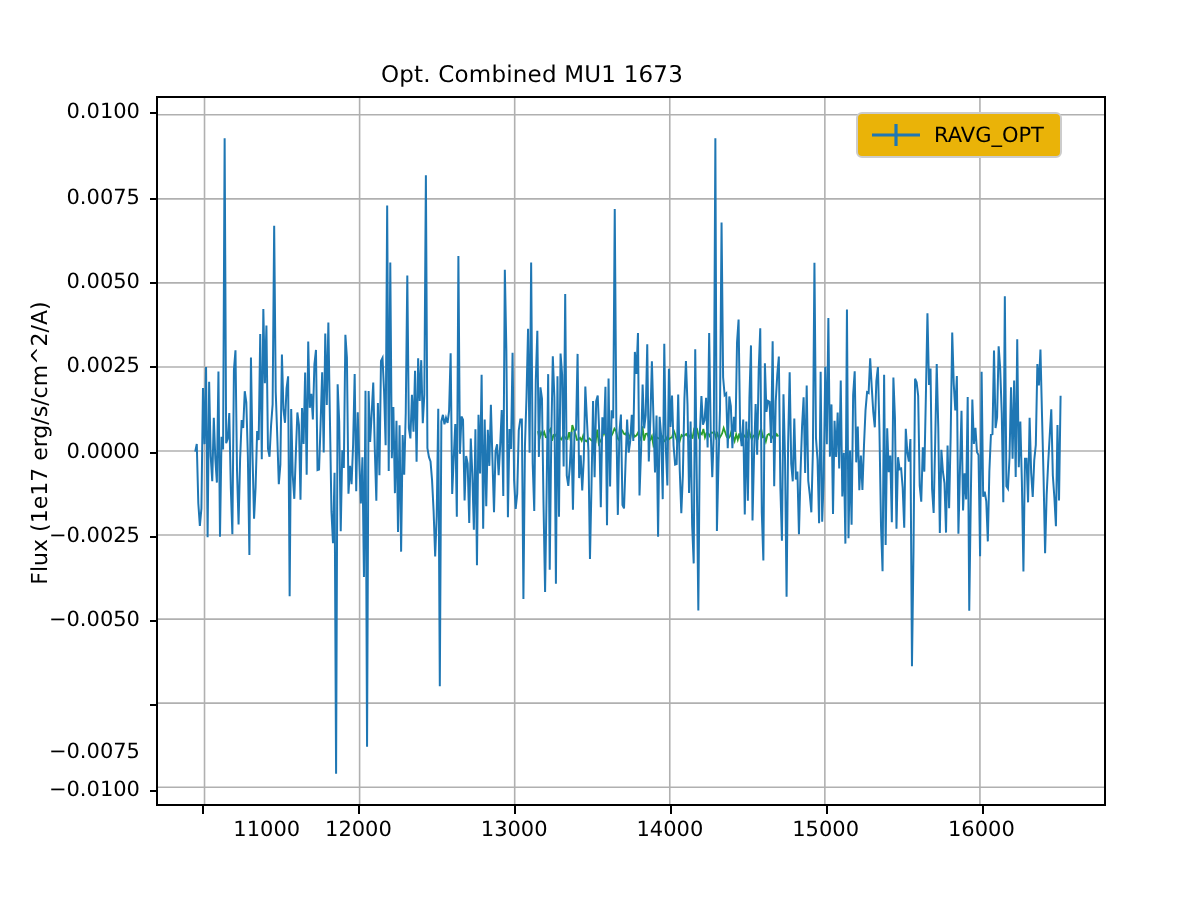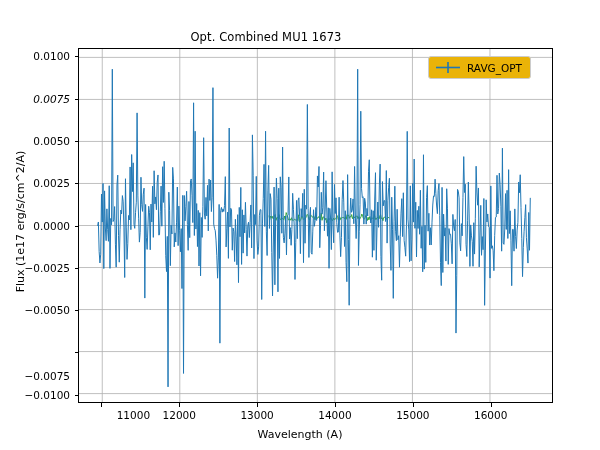--- a/index.html
+++ b/index.html
@@ -171,33 +171,32 @@
   </div>
 
   <div id="ytick-labels">
       <div class="ytick-label" style="top: 394.548px;">−0.0100</div>
       <div class="ytick-label" style="top: 352.286px; margin-top: 24px;">−0.0075</div>
       <div class="ytick-label" style="top: 310.024px;">−0.0050</div>
       <div class="ytick-label" style="top: 267.762px;">−0.0025</div>
       <div class="ytick-label" style="top: 225.5px;">0.0000</div>
       <div class="ytick-label" style="top: 183.238px;">0.0025</div>
       <div class="ytick-label" style="top: 140.976px;">0.0050</div>
-      <div class="ytick-label" style="top: 98.7143px; font-style: italic;">0.0075</div>
+      <div class="ytick-label" style="top: 98.7143px;">0.0075</div>
       <div class="ytick-label" style="top: 56.4524px; margin-left: 42px;">0.0100</div>
     </div>
   <div id="xtick-labels">
       <div class="xtick-label" style="left: 101.361px; margin-left: 32px;">11000</div>
       <div class="xtick-label" style="left: 179.23px;">12000</div>
       <div class="xtick-label" style="left: 257.098px;">13000</div>
       <div class="xtick-label" style="left: 334.967px; text-align: right;">14000</div>
       <div class="xtick-label" style="left: 412.836px;">15000</div>
       <div class="xtick-label" style="left: 490.705px;">16000</div>
     </div>
 
-  <div id="xlabel">Wavelength (A)</div>
   <div id="ylabel">Flux (1e17 erg/s/cm^2/A)</div>
 
   <div id="legend">
     <svg id="legend-marker" width="26" height="13">
         <line x1="1" y1="6.5" x2="25" y2="6.5" stroke="#1f77b4" stroke-width="1.6"></line>
         <line x1="13" y1="1" x2="13" y2="12" stroke="#1f77b4" stroke-width="1.6"></line>
       </svg>
     <span id="legend-label">RAVG_OPT</span>
   </div>
 

